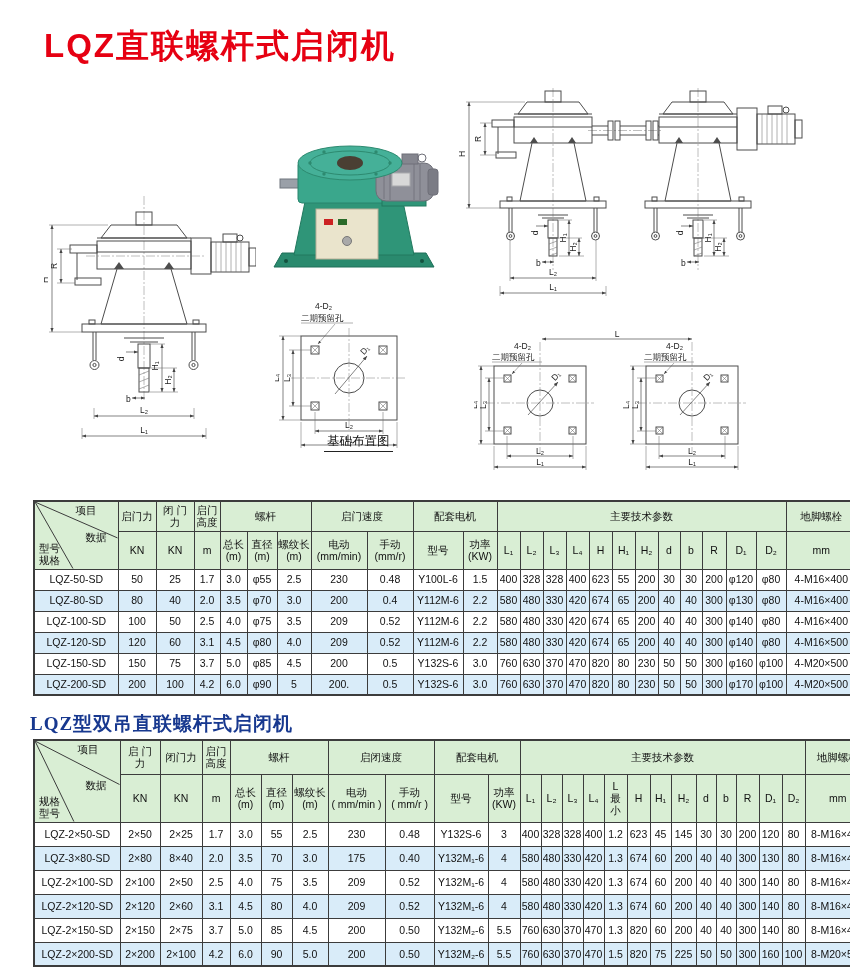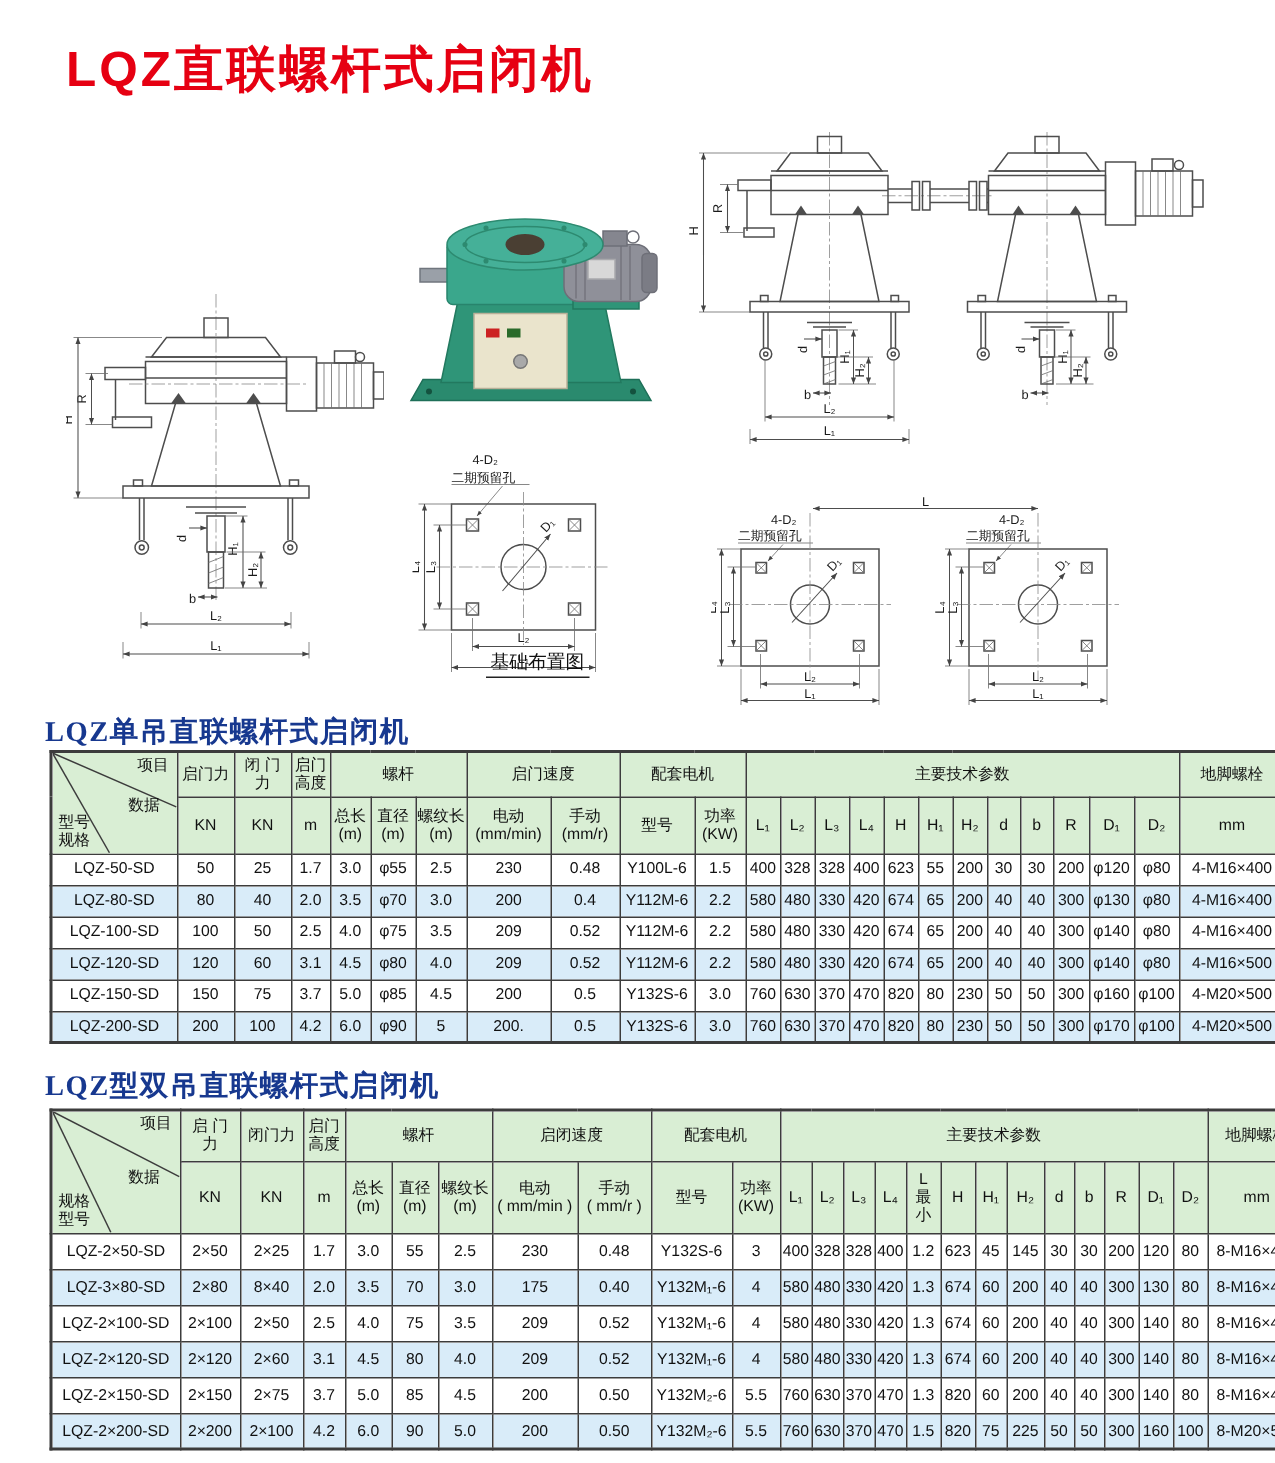--- a/index.html
+++ b/index.html
@@ -36,21 +36,21 @@
   tbody td{background:#ffffff;white-space:nowrap;}
   tbody tr:nth-child(even) td{background:#d9ecf9;}
   #t1 thead tr:nth-child(1){height:30px;} #t1 thead tr:nth-child(2){height:38px;}
   #t1 tbody tr{height:21px;}
   #t2 thead tr:nth-child(1){height:34px;} #t2 thead tr:nth-child(2){height:48px;}
   #t2 tbody tr{height:24px;}
   .corner{position:relative;padding:0;}
   .corner svg.diag{position:absolute;left:0;top:0;width:100%;height:100%;}
   .corner svg.diag line{stroke:#3c3c3c;stroke-width:1;vector-effect:non-scaling-stroke;}
   .corner span{position:absolute;font-size:10.5px;line-height:1.15;}
-  .c-top{top:2px;right:5px;margin-left:32px;}
+  .c-top{top:2px;right:21px;margin-left:32px;}
   .c-bot{left:4px;bottom:2px;white-space:pre-line;text-align:left;}
   #t1 .c-mid{top:29px;right:11px;} #t2 .c-mid{top:38px;right:13px;}
 </style>
 </head>
 <body>
 
 <div class="page">
 
   <svg width="0" height="0" style="position:absolute">
     <defs>
@@ -426,21 +426,20 @@
       <line class="thin" x1="251" y1="106" x2="251" y2="129"></line>
       <line class="dim" x1="185" y1="126" x2="251" y2="126" marker-start="url(#ar)" marker-end="url(#ar)"></line>
       <text x="218" y="124" text-anchor="middle">L₂</text>
       <line class="thin" x1="172" y1="116" x2="172" y2="140"></line>
       <line class="thin" x1="264" y1="116" x2="264" y2="140"></line>
       <line class="dim" x1="172" y1="137" x2="264" y2="137" marker-start="url(#ar)" marker-end="url(#ar)"></line>
       <text x="218" y="135" text-anchor="middle">L₁</text>
     </g>
   </svg>
 
-  <h2 class="sec" id="sec1">LQZ单吊直联螺杆式启闭机</h2>
   <table id="t1">
       <colgroup>
         <col style="width: 84px;">
         <col style="width: 38px;">
         <col style="width: 38px;">
         <col style="width: 26px;">
         <col style="width: 27px;">
         <col style="width: 30px;">
         <col style="width: 34px;">
         <col style="width: 56px;">

